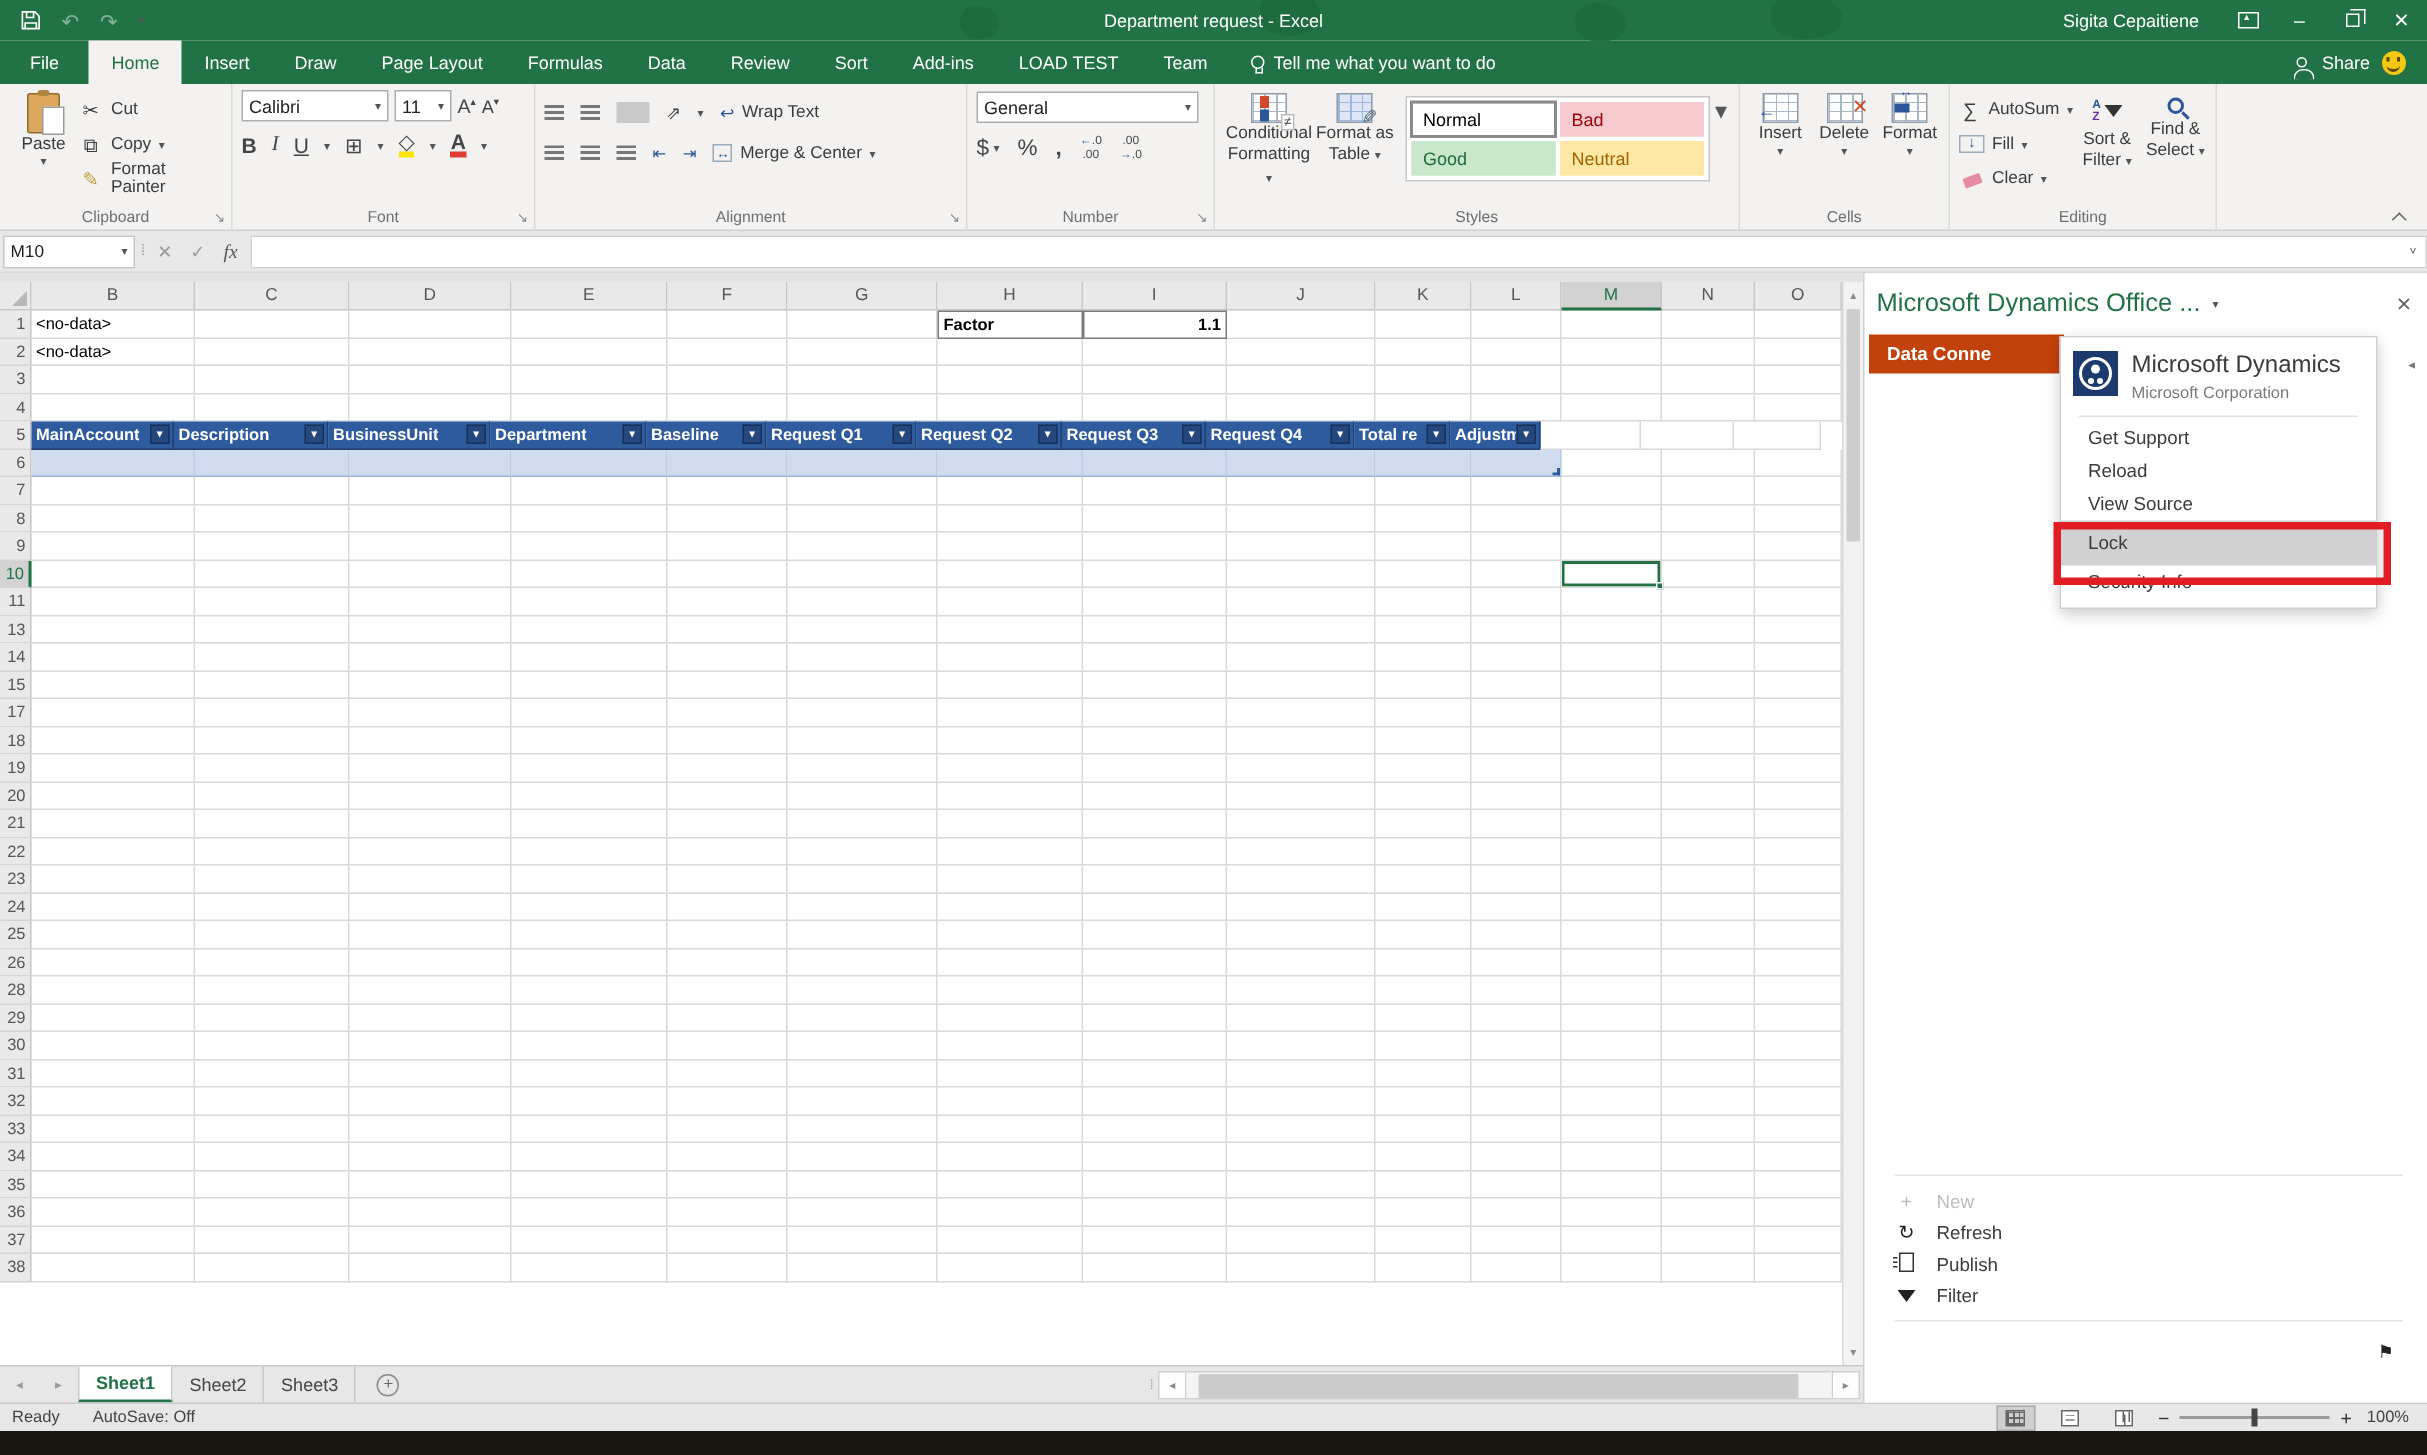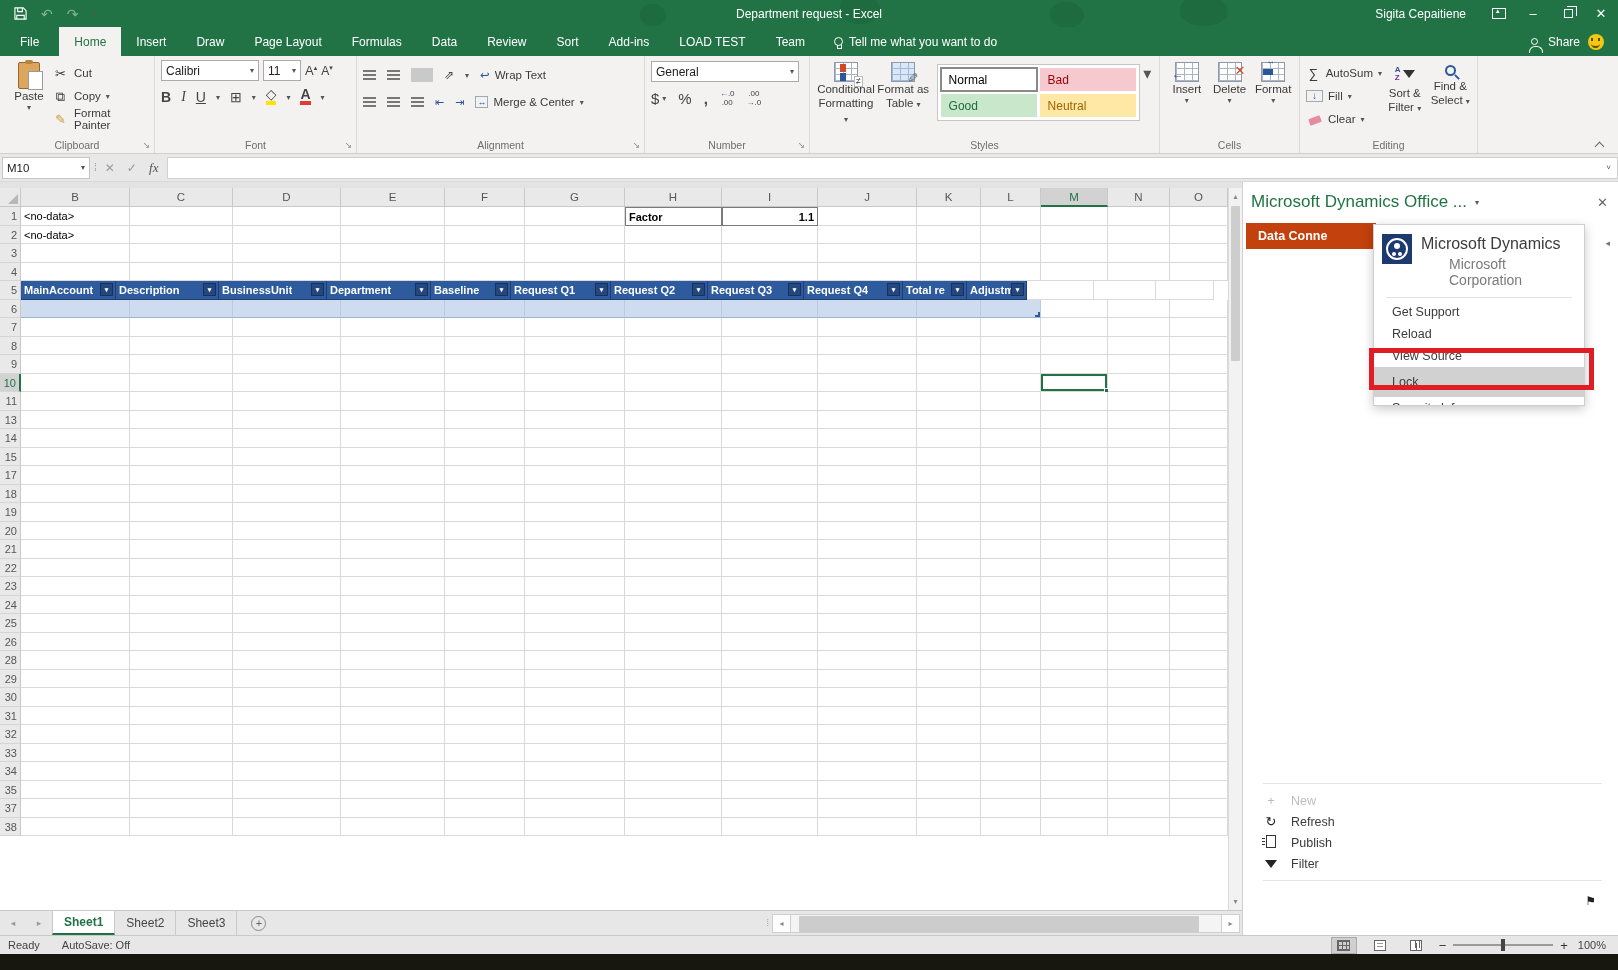--- a/index.html
+++ b/index.html
@@ -122,21 +122,21 @@
   .tp-title-text { color: #217346; font-size: 17px; white-space: nowrap; overflow: hidden; }
   .tp-title .caret { margin-left: 8px; }
   .tp-close { margin-left: auto; color: #666; font-size: 13px; }
   .tp-tab { position: absolute; left: 3px; top: 41px; width: 130px; height: 26px; background: #c2410c; color: #fff; font-weight: bold; font-size: 12.5px; display: flex; align-items: center; padding-left: 12px; white-space: nowrap; overflow: hidden; }
   .popup { position: absolute; left: 130px; top: 42px; width: 212px; height: 182px; background: #fff; border: 1px solid #cfcfcf; box-shadow: 0 3px 10px rgba(0,0,0,.22); z-index: 5; overflow: hidden; }
   .pop-head { display: flex; gap: 9px; padding: 9px 10px 6px 8px; align-items: flex-start; }
   .dyn-logo { width: 30px; height: 30px; background: #1d3a6e; position: relative; flex: 0 0 auto; }
   .dyn-logo::before { content: ""; position: absolute; inset: 4px; border: 2px solid #fff; border-radius: 50%; }
   .dyn-logo::after { content: ""; position: absolute; left: 12px; top: 9px; width: 6px; height: 6px; background: #fff; border-radius: 50%; box-shadow: -3px 8px 0 -1px #fff, 3px 8px 0 -1px #fff; }
   .pop-name { font-size: 16px; color: #3b3b3b; line-height: 1.2; }
-  .pop-pub { font-size: 14px; color: #7a7a7a; margin-top: 3px; margin-left: 28px; }
+  .pop-pub { font-size: 11px; color: #7a7a7a; margin-top: 3px; }
   .pop-div { height: 1px; background: #e2e2e2; margin: 3px 12px; }
   .pop-item { padding: 4px 0 4px 18px; height: 22px; }
   .pop-item.hl { background: #d1d1d1; height: 30px; display: flex; align-items: center; padding: 0 0 0 18px; }
   .annotation { position: absolute; left: 126px; top: 166px; width: 225px; height: 42px; border: 5px solid #e11c24; z-index: 9; }
   .tp-collapse { position: absolute; right: 8px; top: 56px; color: #777; font-size: 9px; }
   .tp-actions { position: absolute; left: 20px; right: 16px; top: 595px; }
   .tp-div { height: 1px; background: #e4e4e4; margin: 6px 0; }
   .tp-act { display: flex; align-items: center; gap: 12px; height: 21px; }
   .tp-act .aicon { width: 16px; text-align: center; font-size: 13px; color: #222; }
   .tp-act.disabled, .tp-act.disabled .aicon { color: #bdbdbd; }
@@ -1016,20 +1016,37 @@
             <div class="cell" style="width: 97px;"></div>
             <div class="cell" style="width: 96px;"></div>
             <div class="cell" style="width: 99px;"></div>
             <div class="cell" style="width: 64px;"></div>
             <div class="cell" style="width: 60px;"></div>
             <div class="cell" style="width: 67px;"></div>
             <div class="cell" style="width: 62px;"></div>
             <div class="cell" style="width: 58px;"></div>
           </div>
           <div class="grow">
+            <div class="rnum">36</div>
+            <div class="cell" style="width: 109px;"></div>
+            <div class="cell" style="width: 103px;"></div>
+            <div class="cell" style="width: 108px;"></div>
+            <div class="cell" style="width: 104px;"></div>
+            <div class="cell" style="width: 80px;"></div>
+            <div class="cell" style="width: 100px;"></div>
+            <div class="cell" style="width: 97px;"></div>
+            <div class="cell" style="width: 96px;"></div>
+            <div class="cell" style="width: 99px;"></div>
+            <div class="cell" style="width: 64px;"></div>
+            <div class="cell" style="width: 60px;"></div>
+            <div class="cell" style="width: 67px;"></div>
+            <div class="cell" style="width: 62px;"></div>
+            <div class="cell" style="width: 58px;"></div>
+          </div>
+          <div class="grow">
             <div class="rnum">37</div>
             <div class="cell" style="width: 109px;"></div>
             <div class="cell" style="width: 103px;"></div>
             <div class="cell" style="width: 108px;"></div>
             <div class="cell" style="width: 104px;"></div>
             <div class="cell" style="width: 80px;"></div>
             <div class="cell" style="width: 100px;"></div>
             <div class="cell" style="width: 97px;"></div>
             <div class="cell" style="width: 96px;"></div>
             <div class="cell" style="width: 99px;"></div>

